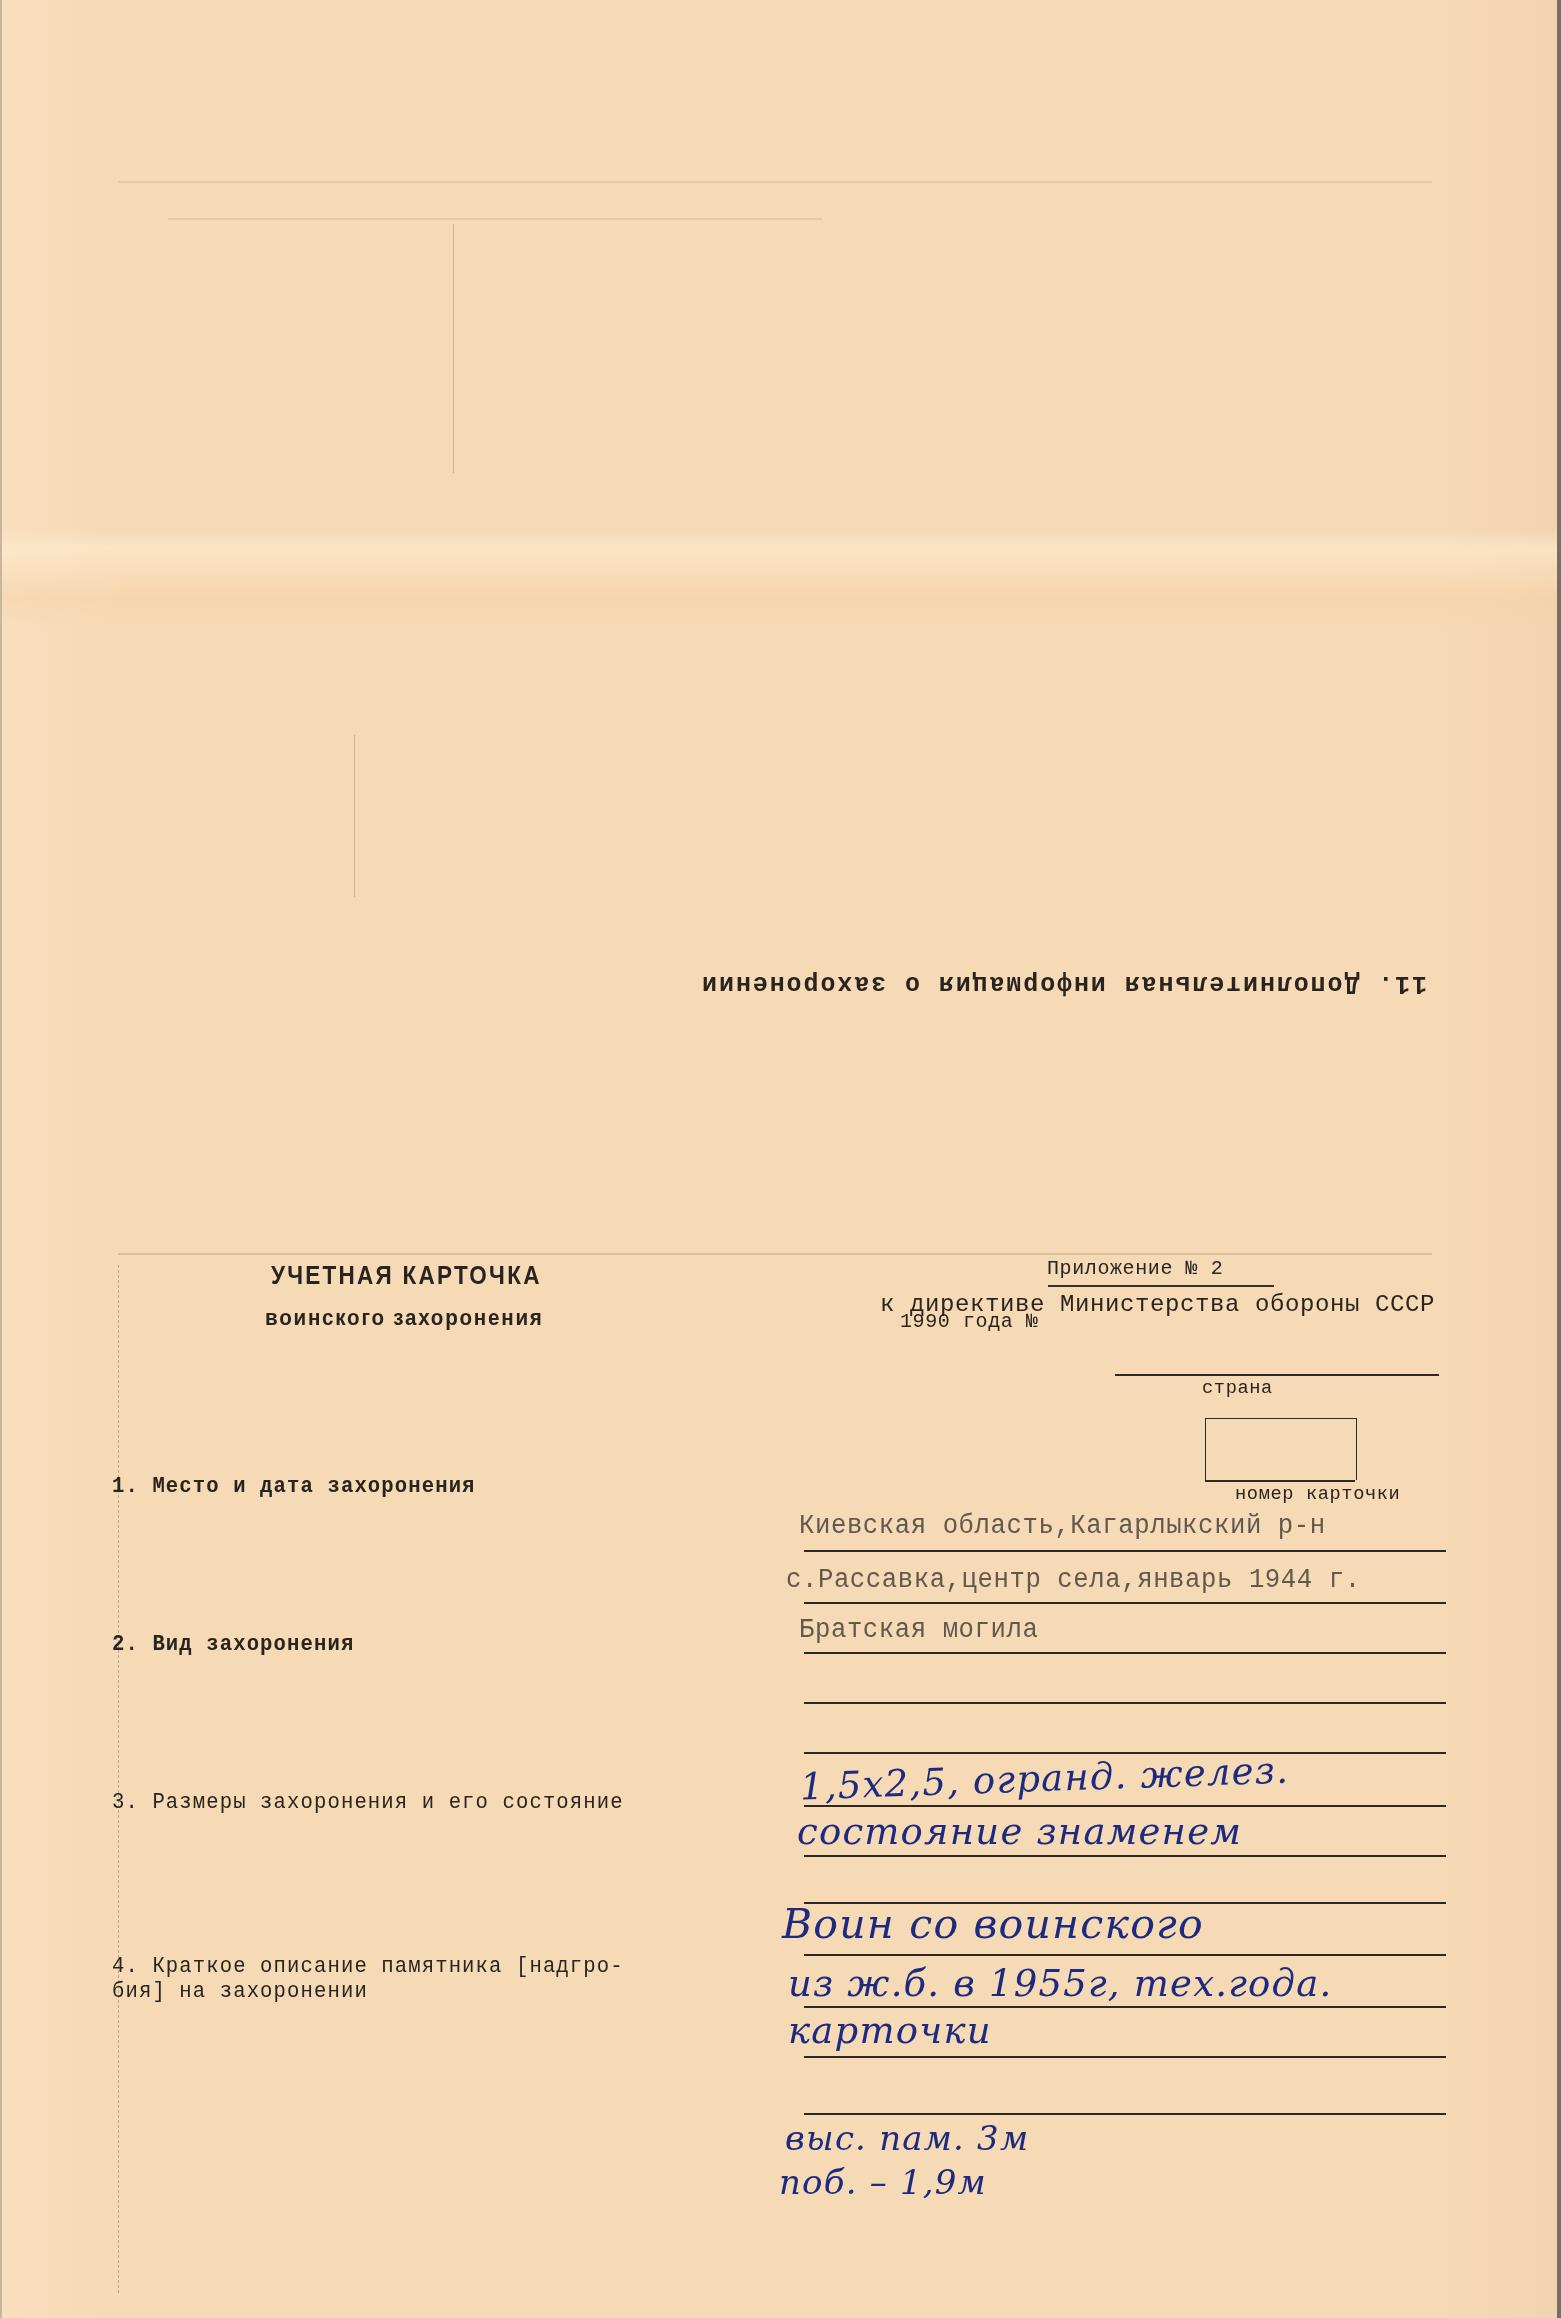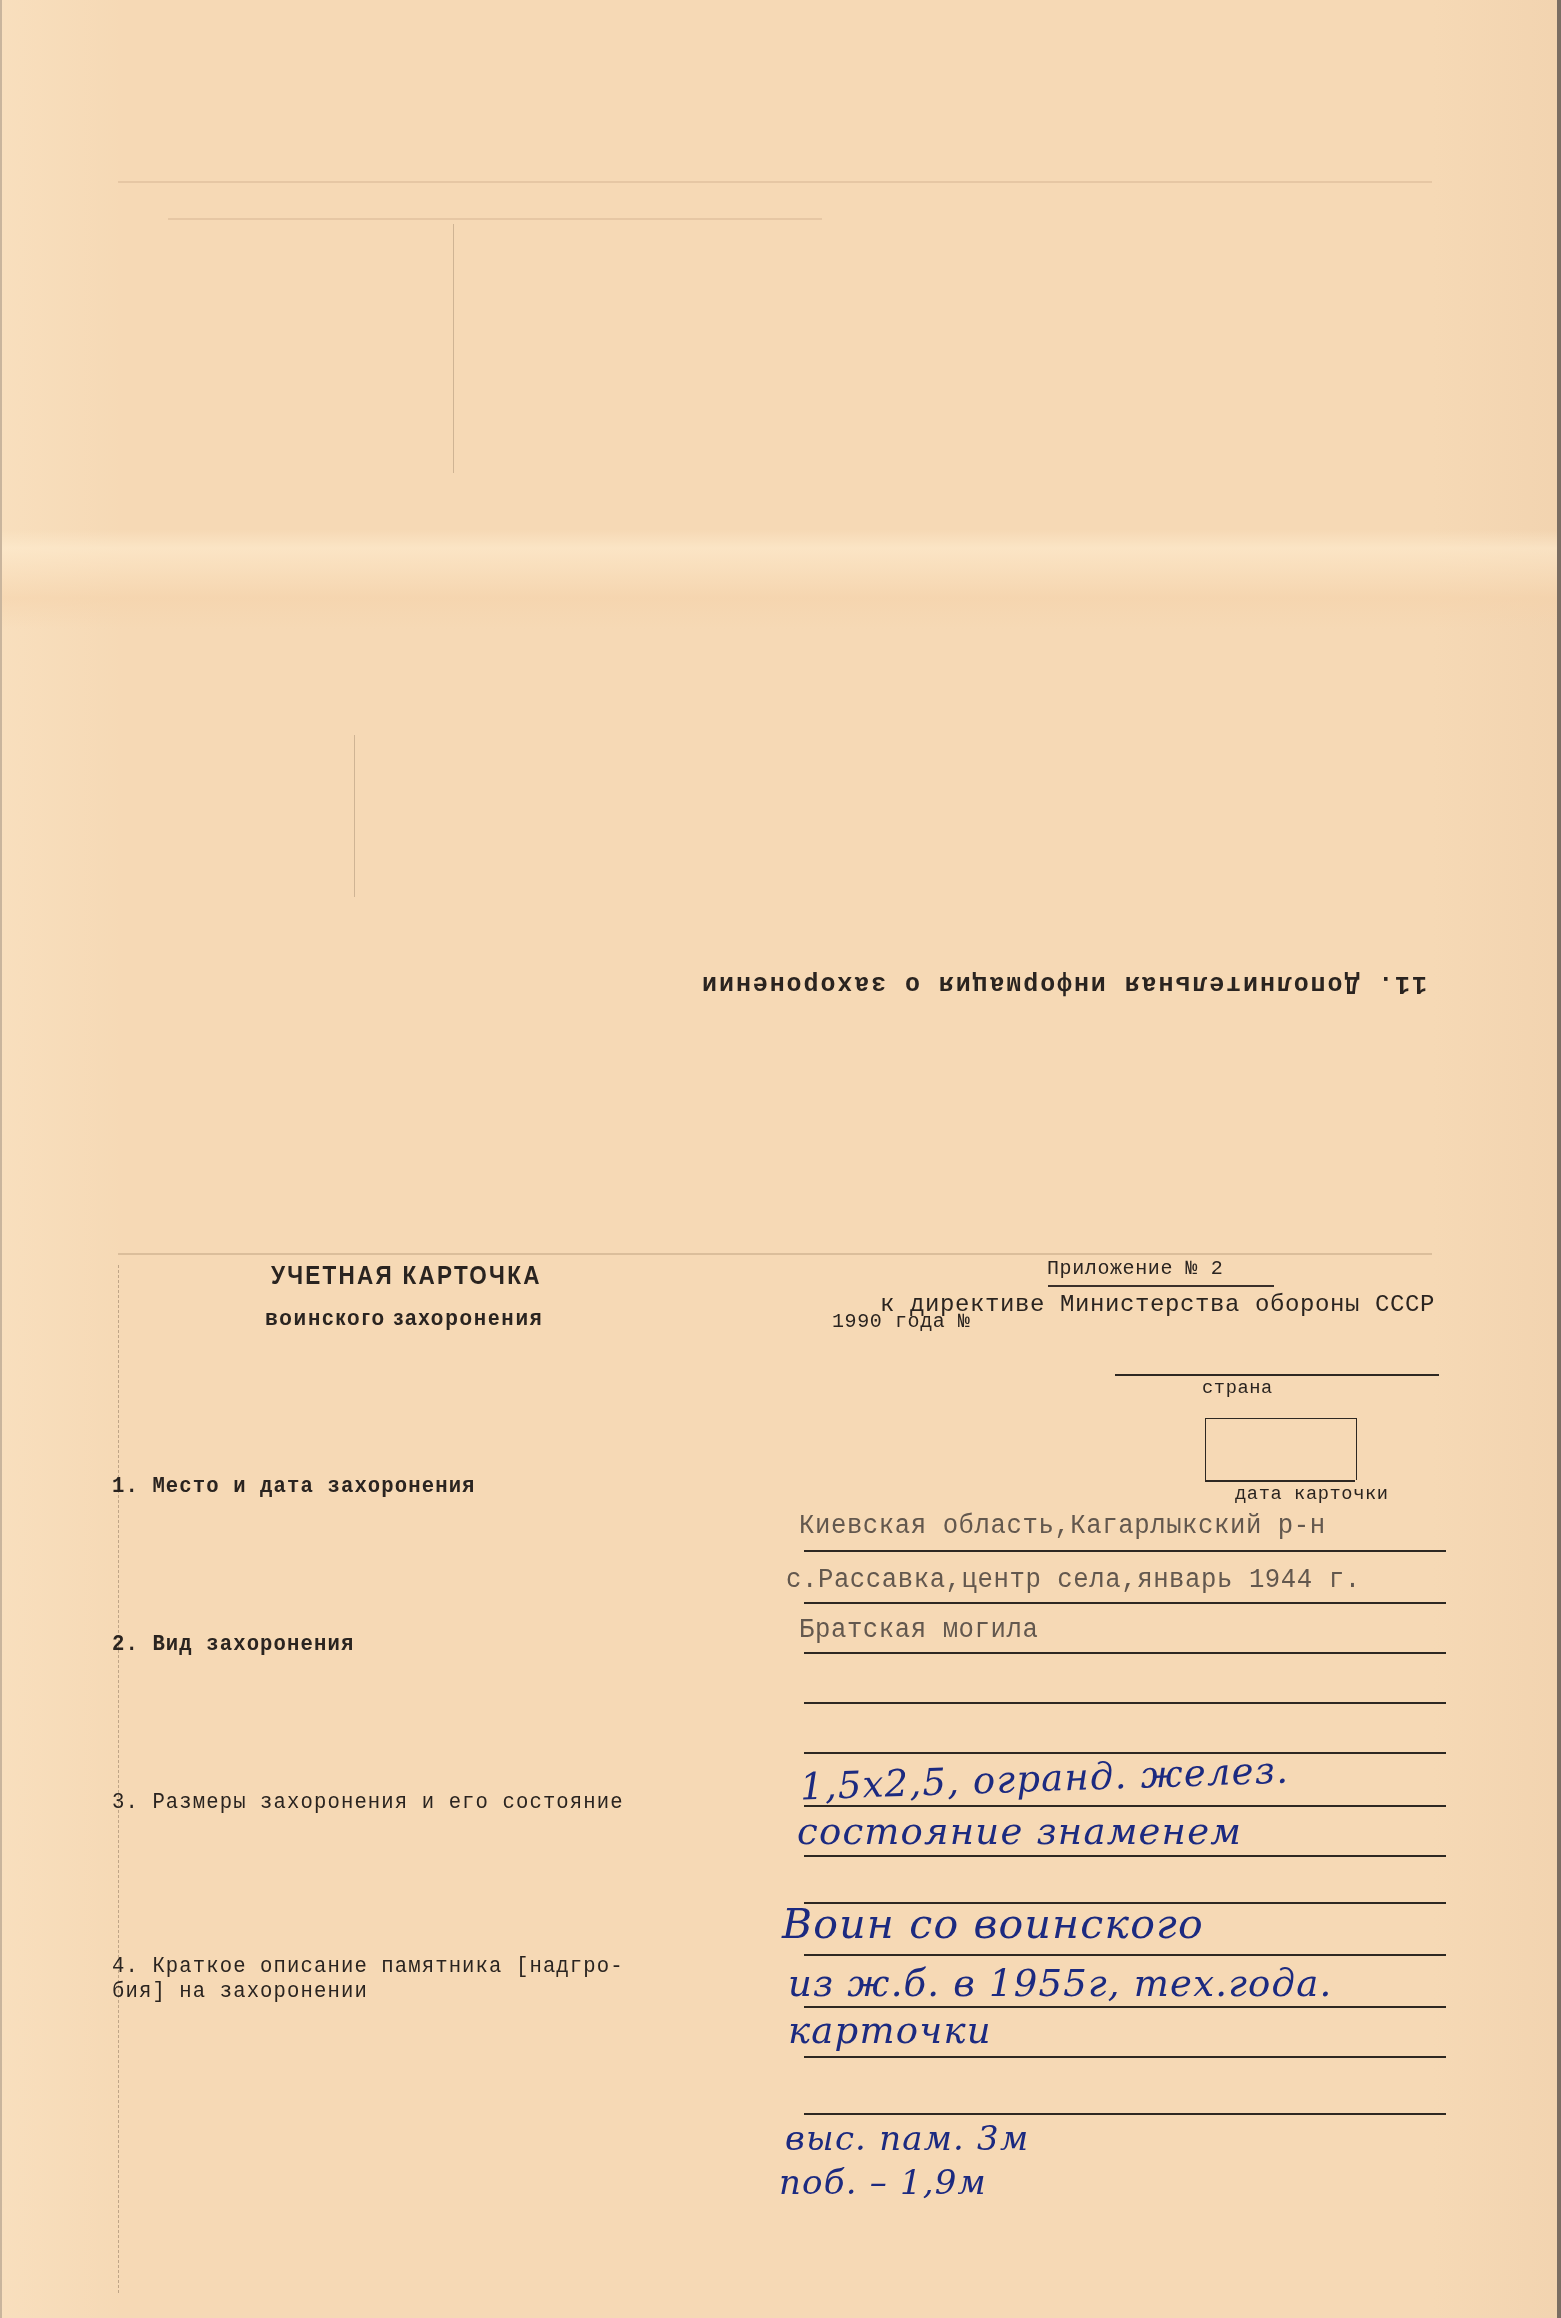--- a/index.html
+++ b/index.html
@@ -21,21 +21,21 @@
       font-size:25px; letter-spacing:1.9px; transform:rotate(180deg);
       color:#2a2420; white-space:nowrap; text-align:left; font-weight:bold;
     }
     .card-top-line { position:absolute; left:118px; top:1253px; width:1314px; height:1.9px; background:rgba(140,110,80,0.25); }
     .card-left-dash { position:absolute; left:118px; top:1265px; width:0; height:1028px; border-left:1.2px dashed rgba(90,70,50,0.35); }
     .title1 { position:absolute; left:271px; top:1261px; font-family:"Liberation Sans", sans-serif; font-weight:bold; font-size:25px; letter-spacing:2.5px; transform:scaleX(0.9); transform-origin:left; }
     .title2 { position:absolute; left:265px; top:1305px; font-family:"Liberation Sans", sans-serif; font-weight:bold; font-size:22.4px; letter-spacing:1.9px; transform:scaleX(0.92); transform-origin:left; }
     .appendix { position:absolute; left:1047px; top:1257px; font-size:20px; letter-spacing:0.6px; }
     .appendix-underline { position:absolute; left:1048px; top:1285px; width:226px; height:1.9px; background:#3a302a; }
     .directive1 { position:absolute; left:880px; top:1291px; font-size:24px; letter-spacing:0.6px; }
-    .directive2 { position:absolute; left:832px; top:1310px; font-size:20px; letter-spacing:0.6px; }
+    .directive2 { position:absolute; left:900px; top:1310px; font-size:20px; letter-spacing:0.6px; }
     .line { position:absolute; height:1.9px; background:#2e2822; }
     .small-label { position:absolute; font-size:18.7px; letter-spacing:0.6px;margin-left:25px; }
     .card-box { position:absolute; left:1205px; top:1418px; width:150px; height:61px; border-left:1.9px solid #2e2822; border-right:1.9px solid #2e2822; border-top:1.9px solid #2e2822; }
     .card-box-bottom { position:absolute; left:1205px; top:1480px; width:150px; height:1.9px; background:#2e2822; }
     .field-label { position:absolute; left:112px; font-family:"Liberation Mono", monospace; font-size:22.4px; letter-spacing:1.2px; transform:scaleX(0.92); transform-origin:left; }
     .field-label.bold { font-weight:bold; }
     .typed { position:absolute; font-family:"Liberation Mono", monospace; font-size:27px; color:#4a423d; letter-spacing:0.6px; opacity:0.85; transform:scaleX(0.95); transform-origin:left; white-space:nowrap; }
     .hand { position:absolute; font-family:"DejaVu Serif", serif; font-style:italic; color:#1c2a80; font-size:37px; white-space:nowrap; letter-spacing:1.2px; }
     .hand.sm { font-size:34px; }
   </style>
@@ -61,21 +61,21 @@
 <div class="appendix">Приложение № 2</div>
 <div class="appendix-underline"></div>
 <div class="directive1">к директиве Министерства обороны СССР</div>
 <div class="directive2">1990 года №</div>
 
 <div class="line" style="left:1115px;top:1374px;width:324px;"></div>
 <div class="small-label" style="left:1177px;top:1377px;">страна</div>
 
 <div class="card-box"></div>
 <div class="card-box-bottom"></div>
-<div class="small-label" style="left:1210px;top:1483px;">дата карточки</div>
+<div class="small-label" style="left:1210px;top:1483px;">номер карточки</div>
 
 <div class="field-label bold" style="top:1473px;">1. Место и дата захоронения</div>
 <div class="typed" style="left:799px;top:1511px;">Киевская область,Кагарлыкский р-н</div>
 <div class="line" style="left:804px;top:1550px;width:642px;"></div>
 <div class="typed" style="left:786px;top:1565px;">с.Рассавка,центр села,январь 1944 г.</div>
 <div class="line" style="left:804px;top:1602px;width:642px;"></div>
 
 <div class="field-label" style="top:1631px;font-weight:bold;">2. Вид захоронения</div>
 <div class="typed" style="left:799px;top:1615px;">Братская могила</div>
 <div class="line" style="left:804px;top:1652px;width:642px;"></div>

